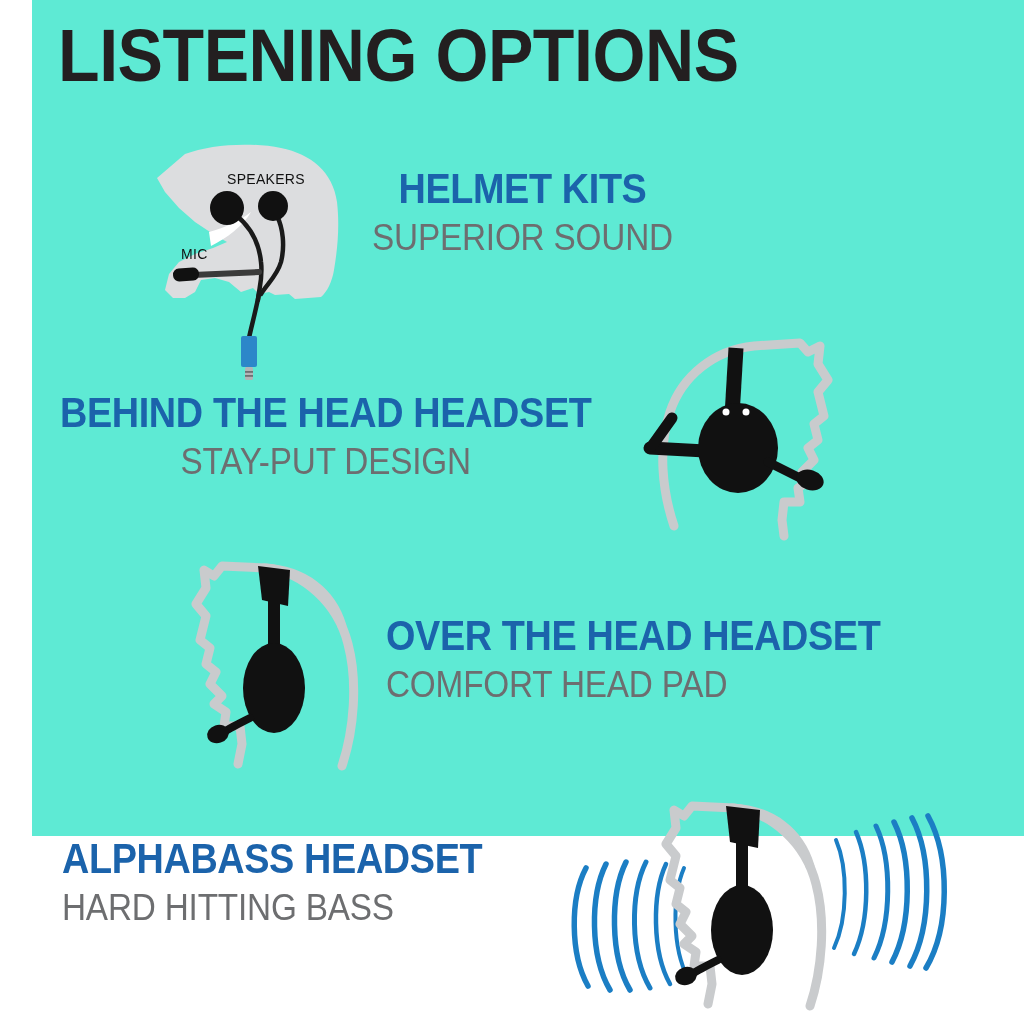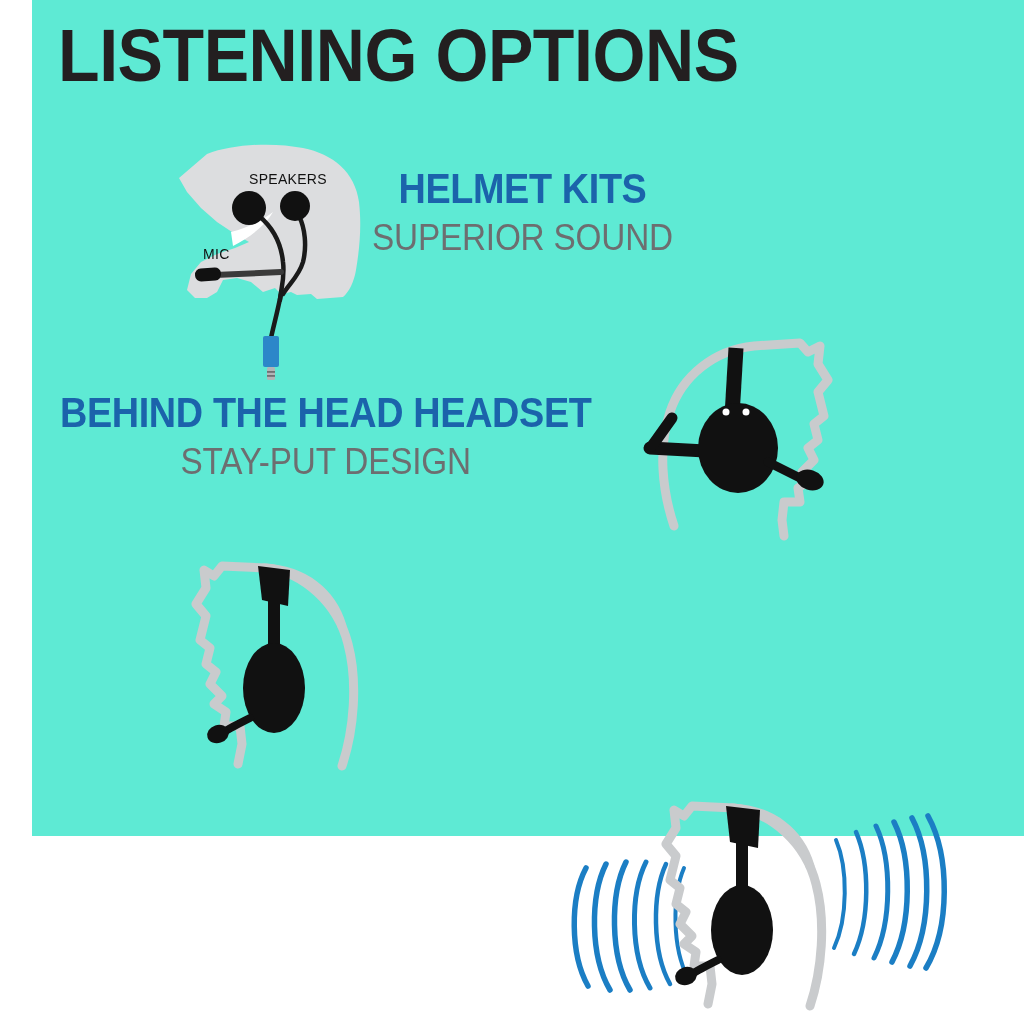--- a/index.html
+++ b/index.html
@@ -60,21 +60,21 @@
   #block3 { left:354px; top:615px; }
   #block3 .opt-title { font-size:42px; }
   #block3 .opt-sub   { font-size:37px; margin-top:9px; }
 
   #block4 { left:30px; top:838px; }
   #block4 .opt-title { font-size:42px; }
   #block4 .opt-sub   { font-size:37px; margin-top:9px; }
 
   
   .illus { position:absolute; }
-  #illus1 { left:145px;  top:142px;  width:215px; height:240px; }
+  #illus1 { left:123px;  top:142px;  width:215px; height:240px; }
   #illus2 { left:600px;  top:330px;  width:250px; height:230px; }
   #illus3 { left:160px;  top:552px;  width:190px; height:230px; }
   #illus4 { left:540px;  top:768px;  width:350px; height:250px; }
 
   svg { display:block; overflow:visible; }
 </style>
 </head>
 <body>
 
 <div id="page">
@@ -165,21 +165,29 @@
 
       <path fill="none" stroke="#111111" stroke-width="12" stroke-linecap="butt" d="M82 46 L82 104"></path>
 
       <ellipse cx="82" cy="136" rx="31" ry="45" fill="#111111"></ellipse>
 
       <path fill="none" stroke="#111111" stroke-width="8" stroke-linecap="round" d="M58 166 C46 172 38 176 32 180"></path>
       <ellipse cx="26" cy="182" rx="11" ry="9" fill="#111111" transform="rotate(-18 26 182)"></ellipse>
     </svg>
   </div>
 
-
+  <div class="txt-block" id="block3">
+    <div class="opt-title">OVER THE HEAD HEADSET</div>
+    <div class="opt-sub">COMFORT HEAD PAD</div>
+  </div>
+
+  <div class="txt-block" id="block4">
+    <div class="opt-title">ALPHABASS HEADSET</div>
+    <div class="opt-sub">HARD HITTING BASS</div>
+  </div>
 
   <div class="illus" id="illus4">
     <svg width="350" height="250" viewBox="0 0 350 250">
 
       <g fill="none" stroke="#1b7ec4" stroke-linecap="round">
         <path stroke-width="5.5" d="M14 100 C-2 130 -2 186 16 218"></path>
         <path stroke-width="5.5" d="M34 96 C18 128 18 188 38 222"></path>
         <path stroke-width="5.5" d="M54 94 C38 126 38 188 58 222"></path>
         <path stroke-width="5" d="M74 94 C58 126 58 186 78 220"></path>
         <path stroke-width="4.5" d="M94 96 C80 126 80 184 98 216"></path>

